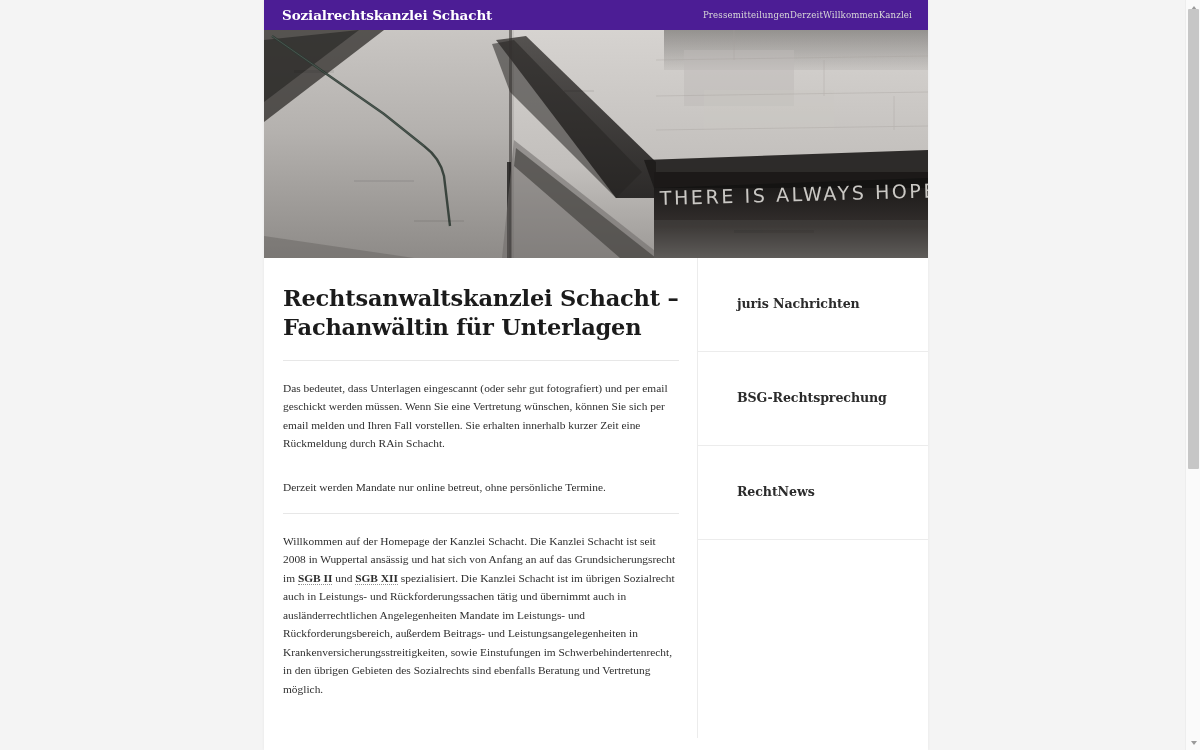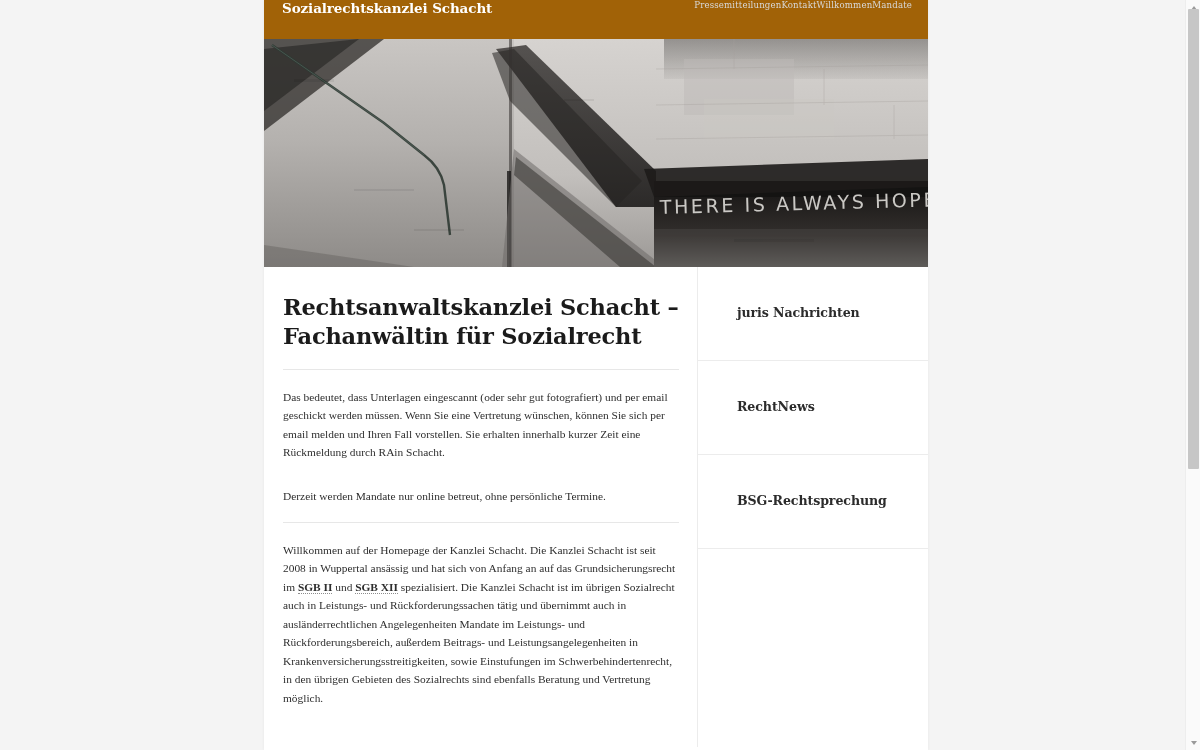--- a/index.html
+++ b/index.html
@@ -21,24 +21,24 @@
   #page {
     position: absolute;
     left: 264px; top: 0;
     width: 664px;
     min-height: 750px;
     background: #ffffff;
     box-shadow: 0 0 3px rgba(0,0,0,0.06);
   }
   
   #masthead {
-    height: 39px;
-    background: #a16207;
+    height: 30px;
+    background: #4c1d95;
     display: flex;
-    align-items: flex-start;
+    align-items: center;
     justify-content: space-between;
     padding: 0 16px 0 18px;
   }
   #site-title {
     color: #ffffff;
     font-family: "DejaVu Serif", "Liberation Serif", serif;
     font-weight: bold;
     font-size: 13.5px;
     letter-spacing: -0.1px;
     white-space: nowrap;
@@ -158,23 +158,23 @@
 <body>
 
 <div id="viewport">
 
   <div id="page">
 
     <header id="masthead">
       <div id="site-title">Sozialrechtskanzlei Schacht</div>
       <nav id="main-nav">
         <span class="nav-item">Pressemitteilungen</span>
-        <span class="nav-item">Kontakt</span>
+        <span class="nav-item">Derzeit</span>
         <span class="nav-item">Willkommen</span>
-        <span class="nav-item">Mandate</span>
+        <span class="nav-item">Kanzlei</span>
       </nav>
     </header>
 
     <div id="header-image">
       <svg viewBox="0 0 664 228" preserveAspectRatio="none" aria-hidden="true">
         <defs>
           <linearGradient id="wallL" x1="0" y1="0" x2="0" y2="1">
             <stop offset="0%" stop-color="#c9c6c3"></stop>
             <stop offset="45%" stop-color="#b4b1ae"></stop>
             <stop offset="100%" stop-color="#8e8b88"></stop>
@@ -248,45 +248,45 @@
           <rect x="470" y="200" width="80" height="3"></rect>
           <rect x="150" y="190" width="50" height="2"></rect>
         </g>
       </svg>
     </div>
 
     <div id="body-wrap">
 
       <main id="content">
 
-        <h1 id="entry-title">Rechtsanwaltskanzlei Schacht – Fachanwältin für Sozialrecht</h1>
+        <h1 id="entry-title">Rechtsanwaltskanzlei Schacht – Fachanwältin für Unterlagen</h1>
 
         <hr class="rule">
 
 
         <p class="para">Das bedeutet, dass Unterlagen eingescannt (oder sehr gut fotografiert) und per email geschickt werden müssen. Wenn Sie eine Vertretung wünschen, können Sie sich per email melden und Ihren Fall vorstellen. Sie erhalten innerhalb kurzer Zeit eine Rückmeldung durch RAin Schacht.</p>
 
         <p class="para spaced-top">Derzeit werden Mandate nur online betreut, ohne persönliche Termine.</p>
 
 
         <hr class="rule">
 
         <p class="para"><span>Willkommen auf der Homepage der Kanzlei Schacht. Die Kanzlei Schacht ist seit 2008 in Wuppertal ansässig und hat sich von Anfang an auf das Grundsicherungsrecht im </span><a class="inline-link">SGB II</a><span> und </span><a class="inline-link">SGB XII</a><span> spezialisiert. Die Kanzlei Schacht ist im übrigen Sozialrecht auch in Leistungs- und Rückforderungssachen tätig und übernimmt auch in ausländerrechtlichen Angelegenheiten Mandate im Leistungs- und Rückforderungsbereich, außerdem Beitrags- und Leistungsangelegenheiten in Krankenversicherungsstreitigkeiten, sowie Einstufungen im Schwerbehindertenrecht, in den übrigen Gebieten des Sozialrechts sind ebenfalls Beratung und Vertretung möglich.</span></p>
 
       </main>
 
       <aside id="sidebar">
         <section class="widget">
           <h2 class="widget-title">juris Nachrichten</h2>
         </section>
         <section class="widget">
-          <h2 class="widget-title">RechtNews</h2>
+          <h2 class="widget-title">BSG-Rechtsprechung</h2>
         </section>
         <section class="widget">
-          <h2 class="widget-title">BSG-Rechtsprechung</h2>
+          <h2 class="widget-title">RechtNews</h2>
         </section>
       </aside>
 
     </div>
   </div>
 
   <div id="scrollbar">
     <div id="sb-up">
       <span class="sb-arrow"></span>
     </div>

